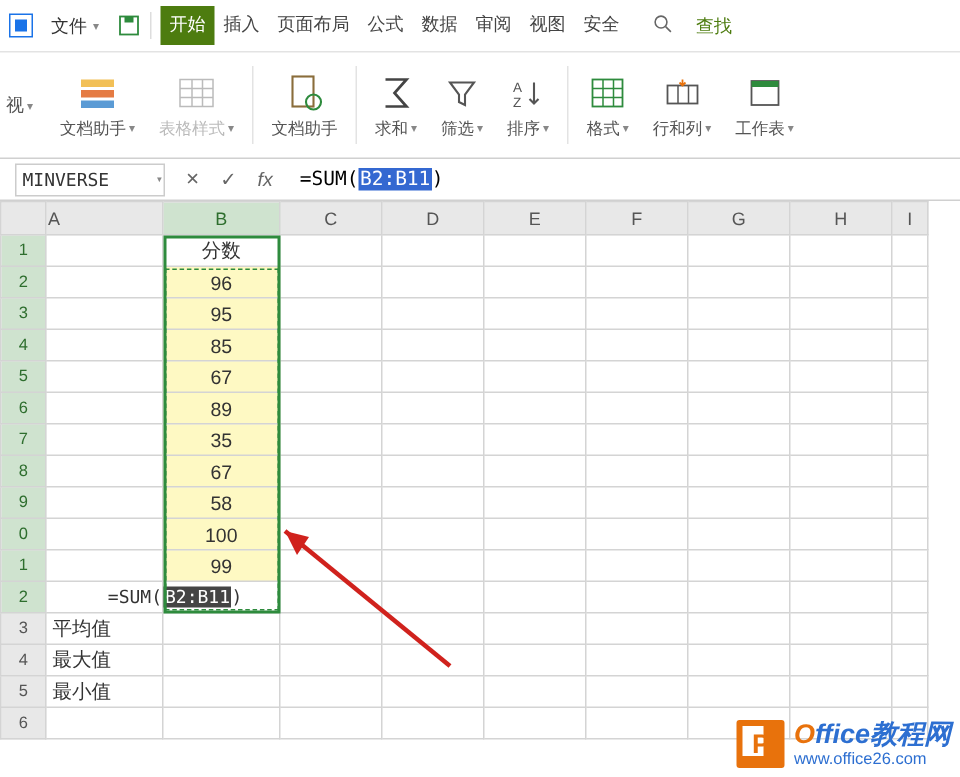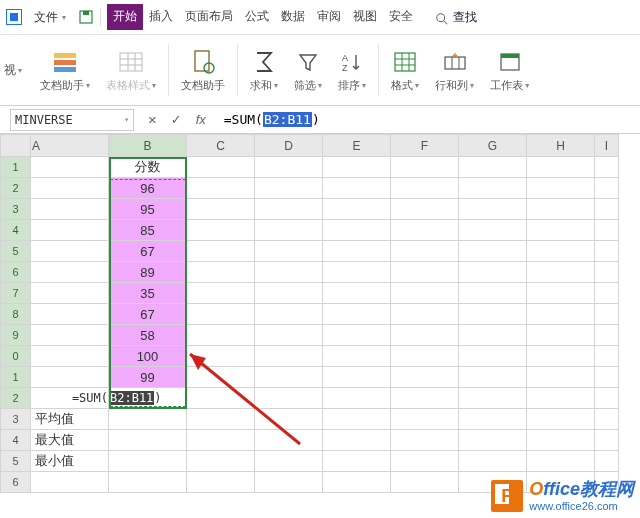--- a/index.html
+++ b/index.html
@@ -5,51 +5,51 @@
   * { box-sizing: border-box; }
   body { margin: 0; font-family: "Microsoft YaHei", Arial, sans-serif; font-size: 12px; background: #fff; color: #333; overflow: hidden; width: 640px; height: 518px; position: relative; }
   .topbar { height: 26px; display: flex; align-items: center; padding: 17px 6px; gap: 6px; background: #fff; }
   .logo-sq { width: 16px; height: 16px; background: #fff; border: 1px solid #1a73e8; position: relative; }
   .logo-sq::before { content: ""; position: absolute; inset: 3px; background: #1a73e8; }
   .file-btn { display: flex; align-items: center; gap: 4px; padding: 2px 6px; cursor: pointer; }
   .save-ic { width: 16px; height: 16px; }
   .vrule { width: 1px; height: 18px; background: #ddd; }
   .tabs { display: flex; align-items: stretch; height: 26px; }
   .tab { padding: 4px 6px; font-size: 12px; color: #444; cursor: pointer; }
-  .tab.active { background: #701a75; color: #fff; }
-  .find { display: flex; align-items: flex-end; gap: 4px; margin-left: 10px; color: #0f172a; }
+  .tab.active { background: #4d7c0f; color: #fff; }
+  .find { display: flex; align-items: flex-start; gap: 15px; margin-left: 10px; color: #4d7c0f; }
   .ribbon { height: 72px; border-top: 1px solid #e3e3e3; border-bottom: 1px solid #d0d0d0; display: flex; align-items: center; padding: 0 4px; gap: 8px; background: #fff; }
   .rgroup { display: flex; flex-direction: column; align-items: center; gap: 2px; font-size: 11px; color: #555; padding: 2px 4px; }
   .rgroup .ic { width: 28px; height: 28px; display: flex; align-items: center; justify-content: center; }
   .rgroup .lbl { display: flex; align-items: center; gap: 2px; }
   .disabled { color: #bbb; }
   .disabled svg path, .disabled svg rect { stroke: #bbb !important; }
   .sep { width: 1px; height: 52px; background: #e3e3e3; }
   .caret { font-size: 8px; color: #888; }
   .nview { font-size: 12px; color: #555; padding: 0 6px 0 0; display: flex; align-items: center; gap: 2px; }
   .fbar { height: 28px; display: flex; align-items: center; border-bottom: 1px solid #d0d0d0; }
-  .namebox { width: 124px; height: 22px; border: 1px solid #ccc; margin-left: 10px; display: flex; align-items: center; justify-content: space-between; padding: 0 4px; font-family: Consolas, monospace; font-size: 12px; gap: 31px; }
+  .namebox { width: 100px; height: 22px; border: 1px solid #ccc; margin-left: 10px; display: flex; align-items: center; justify-content: space-between; padding: 0 4px; font-family: Consolas, monospace; font-size: 12px; gap: 31px; }
   .fx-icons { display: flex; gap: 14px; padding: 0 14px; align-items: center; color: #666; }
   .fx-input { flex: 1; font-family: Consolas, monospace; font-size: 13px; padding-left: 4px; }
   .fx-input .eq { color: #000; }
   .fx-input .sel { background: #3468d1; color: #fff; padding: 0 1px; }
   .grid-wrap { position: relative; }
   table.sheet { border-collapse: collapse; table-layout: fixed; }
   table.sheet th, table.sheet td { border: 1px solid #d4d4d4; font-weight: normal; }
   .corner { width: 30px; height: 22px; background: #e8e8e8; }
   .colh { height: 22px; background: #e8e8e8; text-align: center; font-size: 12px; color: #555; }
   .colh.sel { background: #cfe3cf; color: #2e6e2e; }
   .rowh { width: 30px; background: #e8e8e8; text-align: center; font-size: 11px; color: #555; }
   .rowh.sel { background: #cfe3cf; color: #2e6e2e; }
   .cell { height: 21px; padding: 0 4px; text-align: center; font-size: 13px; background: #fff; }
   .colA { width: 78px; text-align: left; }
   .colB { width: 78px; }
   .colW { width: 68px; }
   .colI { width: 24px; }
-  .selrange { background: #f0abfc; }
+  .selrange { background: #fef9c3; }
   .formula-cell { text-align: left; font-family: Consolas, monospace; font-size: 12px; white-space: nowrap; }
   .formula-cell .hl { background: #444; color: #fff; padding: 0 1px; }
   .sel-border { position: absolute; border: 2px solid #2e8b3d; pointer-events: none; }
   .marching { position: absolute; border: 1px dashed #2e8b3d; pointer-events: none; }
   .arrow { position: absolute; pointer-events: none; }
   .watermark { position: absolute; right: 6px; bottom: 6px; display: flex; align-items: center; gap: 6px; }
   .wm-badge { width: 32px; height: 32px; background: #e8720c; display: flex; align-items: center; justify-content: center; color: #fff; font-weight: bold; font-size: 18px; border-radius: 2px; position: relative; }
   .wm-badge::before { content: ""; position: absolute; left: 4px; top: 4px; width: 14px; height: 20px; background: #fff; }
   .wm-badge span { position: relative; color: #e8720c; }
   .wm-text { display: flex; flex-direction: column; line-height: 1.1; }

